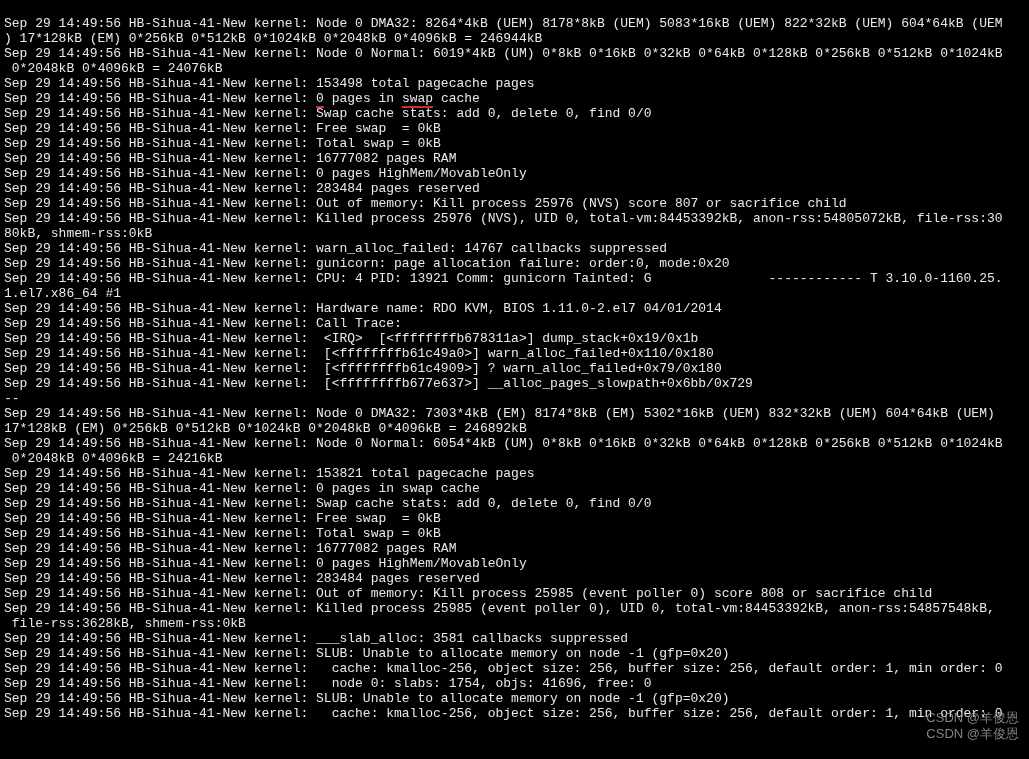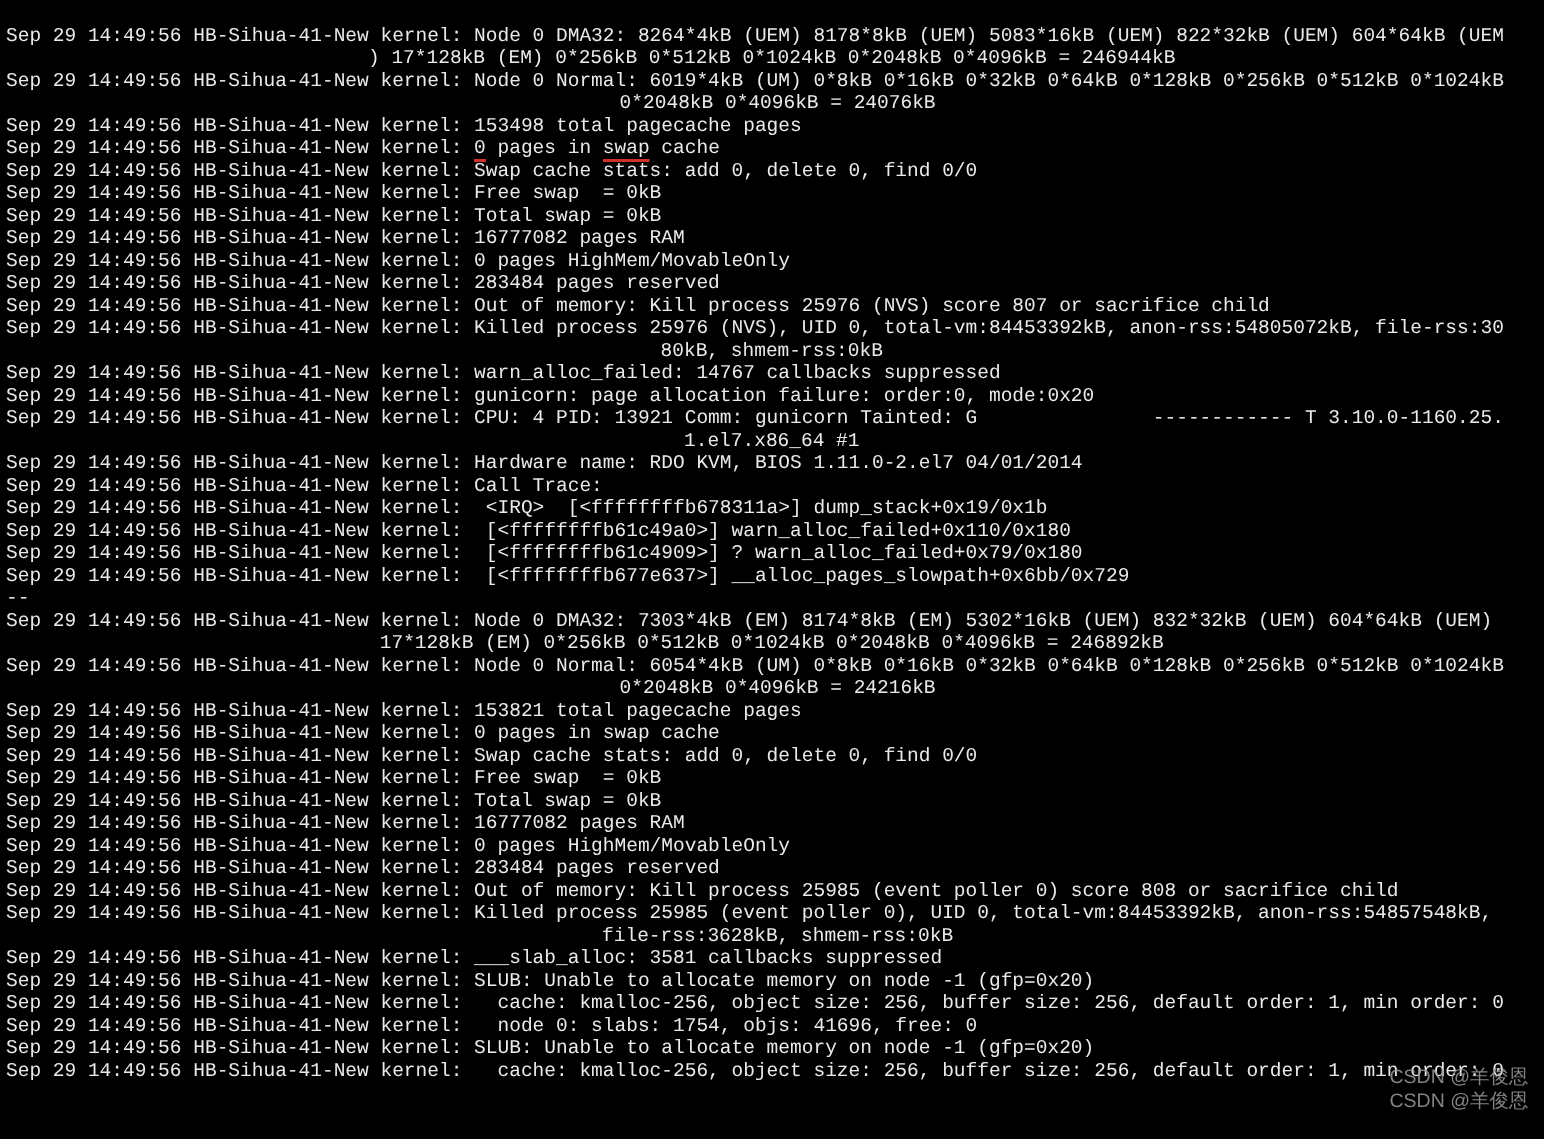--- a/index.html
+++ b/index.html
@@ -14,21 +14,21 @@
     height: 759px;
     overflow: hidden;
     position: relative;
   }
   .terminal {
     white-space: pre-wrap;
     word-break: break-all;
     padding: 16px 4px;
   }
   .line { display: block; }
-  .wrap2 { padding-left: 0; text-align: center; } 
+  .wrap2 { padding-left: 0; } 
   .ul-red {
     border-bottom: 2px solid #d0302a;
     padding-bottom: 0px;
   }
   .watermark {
     position: absolute;
     right: 10px;
     color: #9a9a9a;
     font-size: 13px;
     font-family: sans-serif;

